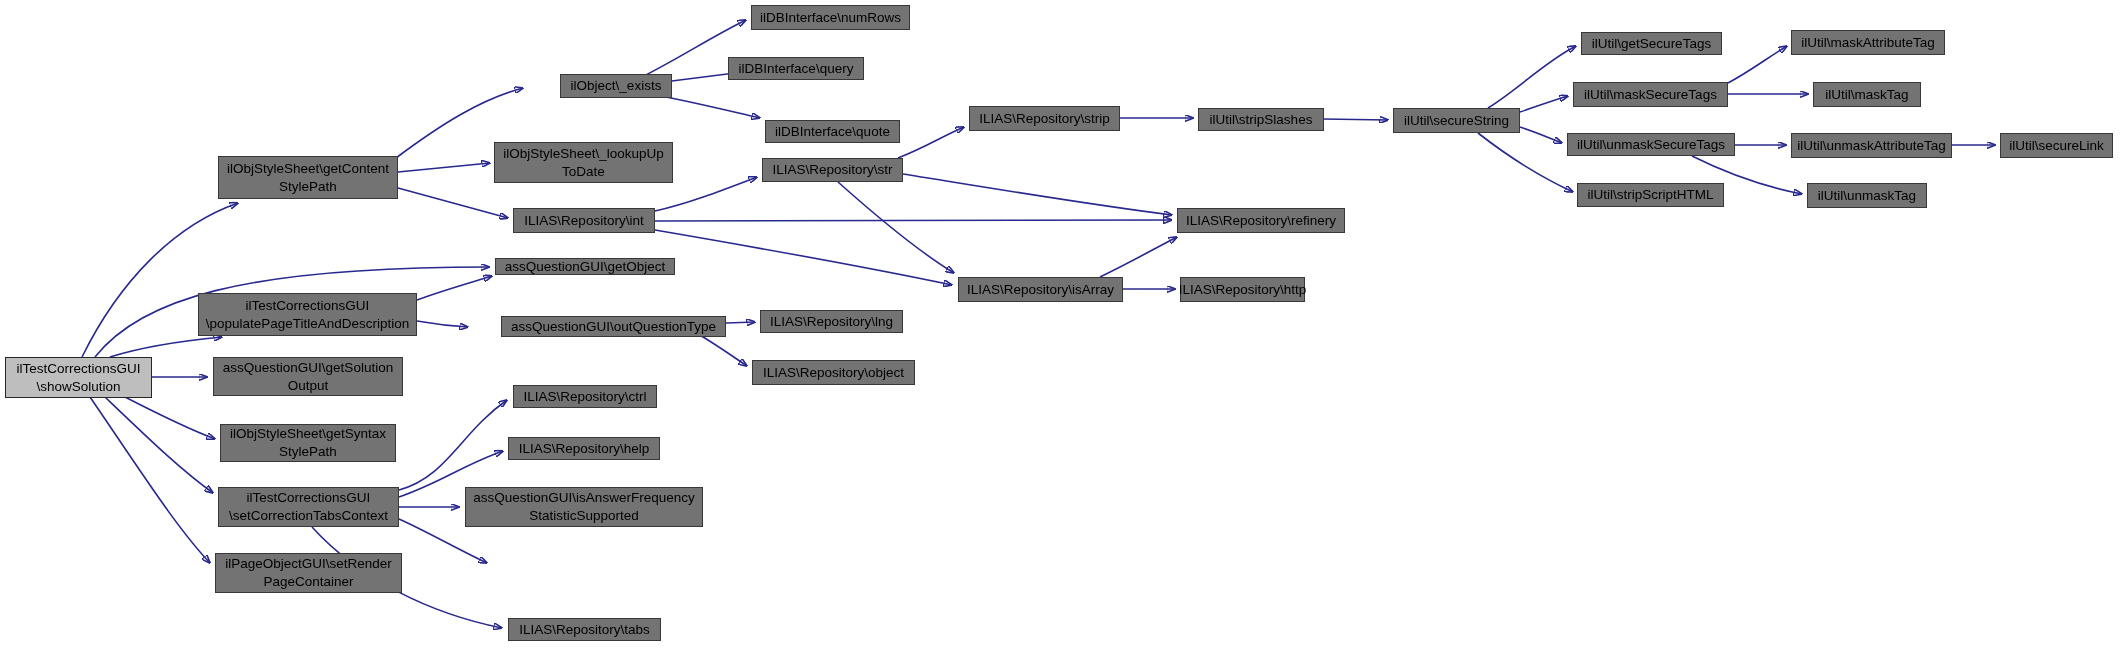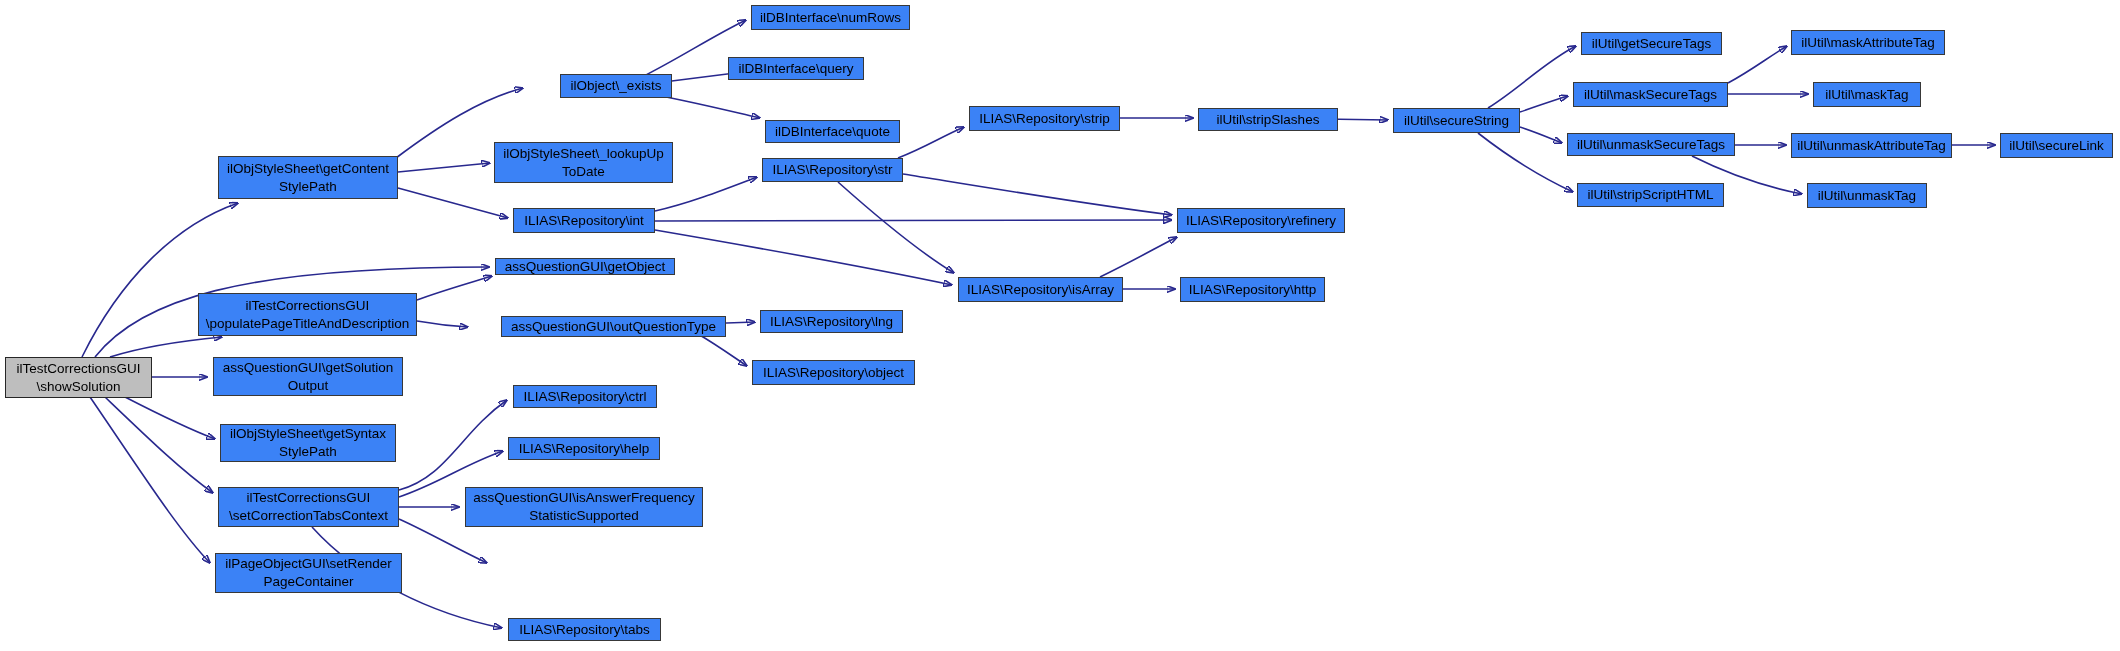--- a/index.html
+++ b/index.html
@@ -3,21 +3,21 @@
 <meta charset="utf-8">
 <style>
   html,body{margin:0;padding:0;background:#ffffff;}
   body{width:2120px;height:651px;overflow:hidden;
        font-family:"Liberation Sans","DejaVu Sans",sans-serif;}
   .graph{position:relative;width:2120px;height:651px;background:#ffffff;}
   svg.edges{position:absolute;left:0;top:0;z-index:1;}
   svg.edges path{fill:none;stroke:#28288e;stroke-width:1.6px;}
   .node{
     position:absolute;z-index:2;
-    background:#3b82f6;border:1.5px solid #383838;
+    background:#737373;border:1.5px solid #383838;
     display:flex;align-items:center;justify-content:center;
     box-sizing:border-box;cursor:pointer;
   }
   .node span{
     display:block;white-space:pre-line;text-align:center;
     font-size:13.5px;line-height:18px;color:#000000;
   }
   .node.main{background:#bebebe;border-color:#262626;}
 </style>
 </head>
@@ -113,21 +113,21 @@
     </div>
   <div class="node" style="left:513px;top:208px;width:142px;height:25px">
       <span>ILIAS\Repository\int</span>
     </div>
   <div class="node" style="left:762px;top:158px;width:141px;height:24px">
       <span>ILIAS\Repository\str</span>
     </div>
   <div class="node" style="left:969px;top:106px;width:151px;height:25px">
       <span>ILIAS\Repository\strip</span>
     </div>
-  <div class="node" style="left:1198px;top:108px;width:140px;height:23px">
+  <div class="node" style="left:1198px;top:108px;width:126px;height:23px">
       <span>ilUtil\stripSlashes</span>
     </div>
   <div class="node" style="left:1393px;top:108px;width:127px;height:25px">
       <span>ilUtil\secureString</span>
     </div>
   <div class="node" style="left:1581px;top:32px;width:141px;height:23px">
       <span>ilUtil\getSecureTags</span>
     </div>
   <div class="node" style="left:1573px;top:82px;width:155px;height:25px">
       <span>ilUtil\maskSecureTags</span>
@@ -152,21 +152,21 @@
     </div>
   <div class="node" style="left:2000px;top:133px;width:113px;height:25px">
       <span>ilUtil\secureLink</span>
     </div>
   <div class="node" style="left:1177px;top:208px;width:168px;height:25px">
       <span>ILIAS\Repository\refinery</span>
     </div>
   <div class="node" style="left:958px;top:277px;width:165px;height:25px">
       <span>ILIAS\Repository\isArray</span>
     </div>
-  <div class="node" style="left:1180px;top:277px;width:145px;height:25px">
+  <div class="node" style="left:1180px;top:277px;width:125px;height:25px">
       <span>ILIAS\Repository\http</span>
     </div>
   <div class="node" style="left:495px;top:258px;width:180px;height:17px">
       <span>assQuestionGUI\getObject</span>
     </div>
   <div class="node" style="left:198px;top:293px;width:219px;height:43px">
       <span>ilTestCorrectionsGUI
 \populatePageTitleAndDescription</span>
     </div>
   <div class="node" style="left:501px;top:316px;width:225px;height:21px">

